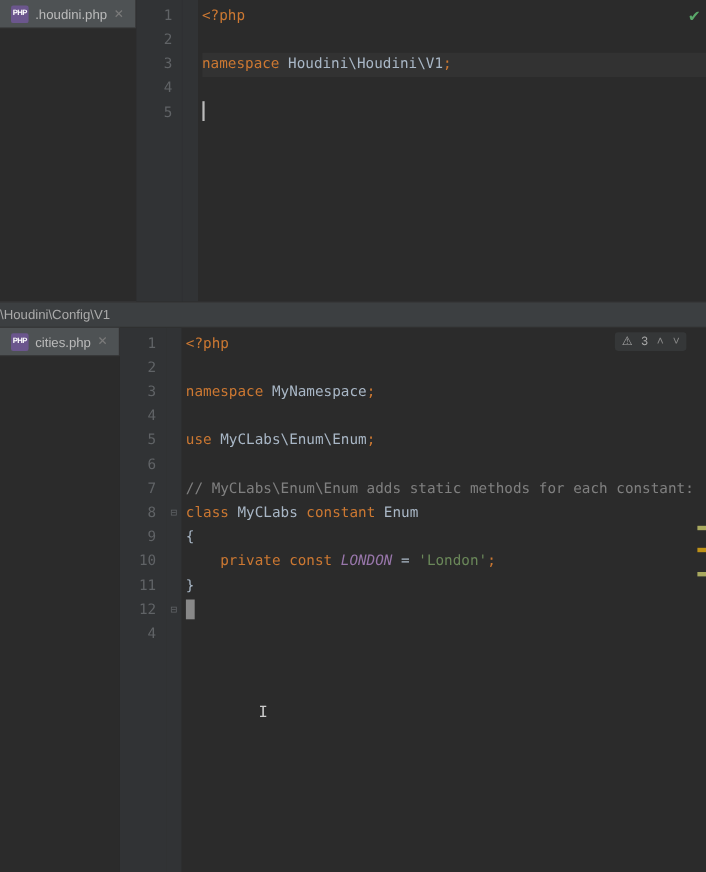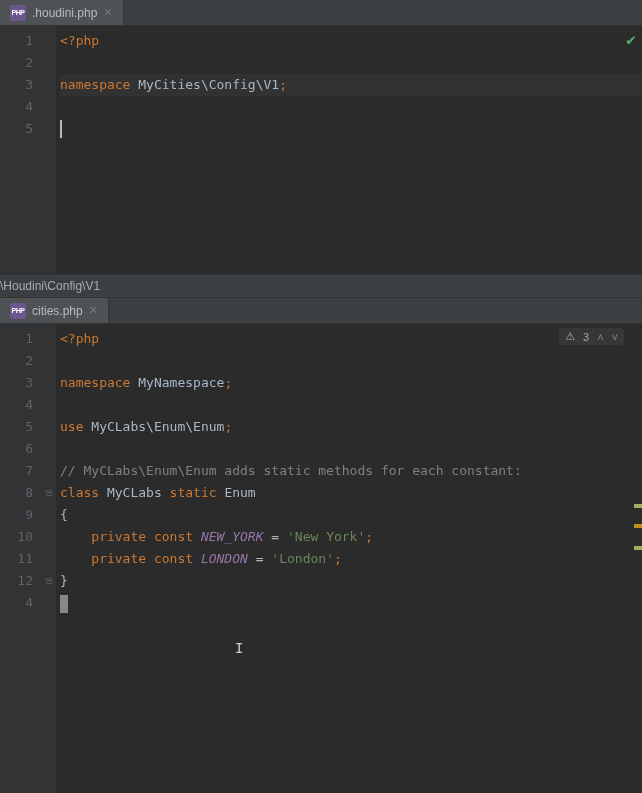--- a/index.html
+++ b/index.html
@@ -1,17 +1,17 @@
 <!DOCTYPE html>
 <html><head>
 <meta charset="utf-8">
 <style>
   * { margin:0; padding:0; box-sizing:border-box; }
   html,body { width:642px; height:793px; background:#2b2b2b; font-family:Menlo,Consolas,monospace; font-size:13px; color:#a9b7c6; overflow:hidden; }
-  .pane { display:flex; flex-direction:column; }
+  .pane { display:flex; flex-direction:row; }
   .tab-bar { height:26px; background:#3c3f41; display:flex; align-items:stretch; border-bottom:1px solid #323232; }
   .tab { display:flex; align-items:center; padding:0 10px; background:#4e5254; color:#bbbbbb; font-size:12px; gap:6px; border-right:1px solid #323232; font-family:-apple-system,Arial,sans-serif; }
   .tab .close { color:#7a7a7a; font-size:11px; }
   .php-icon { width:16px; height:16px; display:inline-flex; align-items:center; justify-content:center; background:#6b568d; color:#fff; font-size:7px; font-weight:bold; border-radius:2px; font-family:Arial,sans-serif; letter-spacing:-0.5px; }
   .editor { display:flex; flex:1; background:#2b2b2b; position:relative; }
   .gutter { width:42px; background:#313335; text-align:right; padding:4px 8px 4px 0; color:#606366; font-size:13px; user-select:none; border-right:1px solid #313335;}
   .gutter div { height:22px; line-height:22px; }
   .fold-gutter { width:14px; background:#313335; padding-top:4px; }
   .fold-gutter div { height:22px; line-height:22px; text-align:center; color:#606366; font-size:10px; }
   .code { flex:1; padding:4px 0 4px 4px; position:relative; }
@@ -57,21 +57,21 @@
     <div class="fold-gutter">
       <div></div>
         <div></div>
         <div></div>
         <div></div>
         <div></div>
     </div>
     <div class="code">
       <div class="line"><span class="kw">&lt;?php</span></div>
       <div class="line"></div>
-      <div class="line hi-line"><span class="kw">namespace</span><span class="ns"> MyCities\Config\V1</span><span class="semi">;</span></div>
+      <div class="line hi-line"><span class="kw">namespace</span><span class="ns"> Houdini\Houdini\V1</span><span class="semi">;</span></div>
       <div class="line"></div>
       <div class="line"><span class="caret"></span></div>
     </div>
     <span class="check-badge">✔</span>
   </div>
 </div>
 
 <div class="breadcrumb">
   <span>\Houdini\Config\V1</span>
 </div>
@@ -116,23 +116,22 @@
         <div></div>
     </div>
     <div class="code">
       <div class="line"><span class="kw">&lt;?php</span></div>
       <div class="line"></div>
       <div class="line"><span class="kw">namespace</span><span class="ns"> MyNamespace</span><span class="semi">;</span></div>
       <div class="line"></div>
       <div class="line"><span class="kw">use</span><span class="ns"> MyCLabs\Enum\Enum</span><span class="semi">;</span></div>
       <div class="line"></div>
       <div class="line"><span class="cmt">// MyCLabs\Enum\Enum adds static methods for each constant:</span></div>
-      <div class="line"><span class="kw">class</span><span class="cls"> MyCLabs </span><span class="kw">static</span><span class="cls"> Enum</span></div>
+      <div class="line"><span class="kw">class</span><span class="cls"> MyCLabs </span><span class="kw">constant</span><span class="cls"> Enum</span></div>
       <div class="line"><span>{</span></div>
-      <div class="line"><span class="kw">    private const </span><span class="const">NEW_YORK</span><span> = </span><span class="str">'New York'</span><span class="semi">;</span></div>
       <div class="line"><span class="kw">    private const </span><span class="const">LONDON</span><span> = </span><span class="str">'London'</span><span class="semi">;</span></div>
       <div class="line"><span>}</span></div>
       <div class="line"><span class="caret-block"></span></div>
     </div>
     <div class="status-badge">
       <span>⚠</span>
       <span>3</span>
       <span class="chev">˄</span>
       <span class="chev">˅</span>
     </div>

